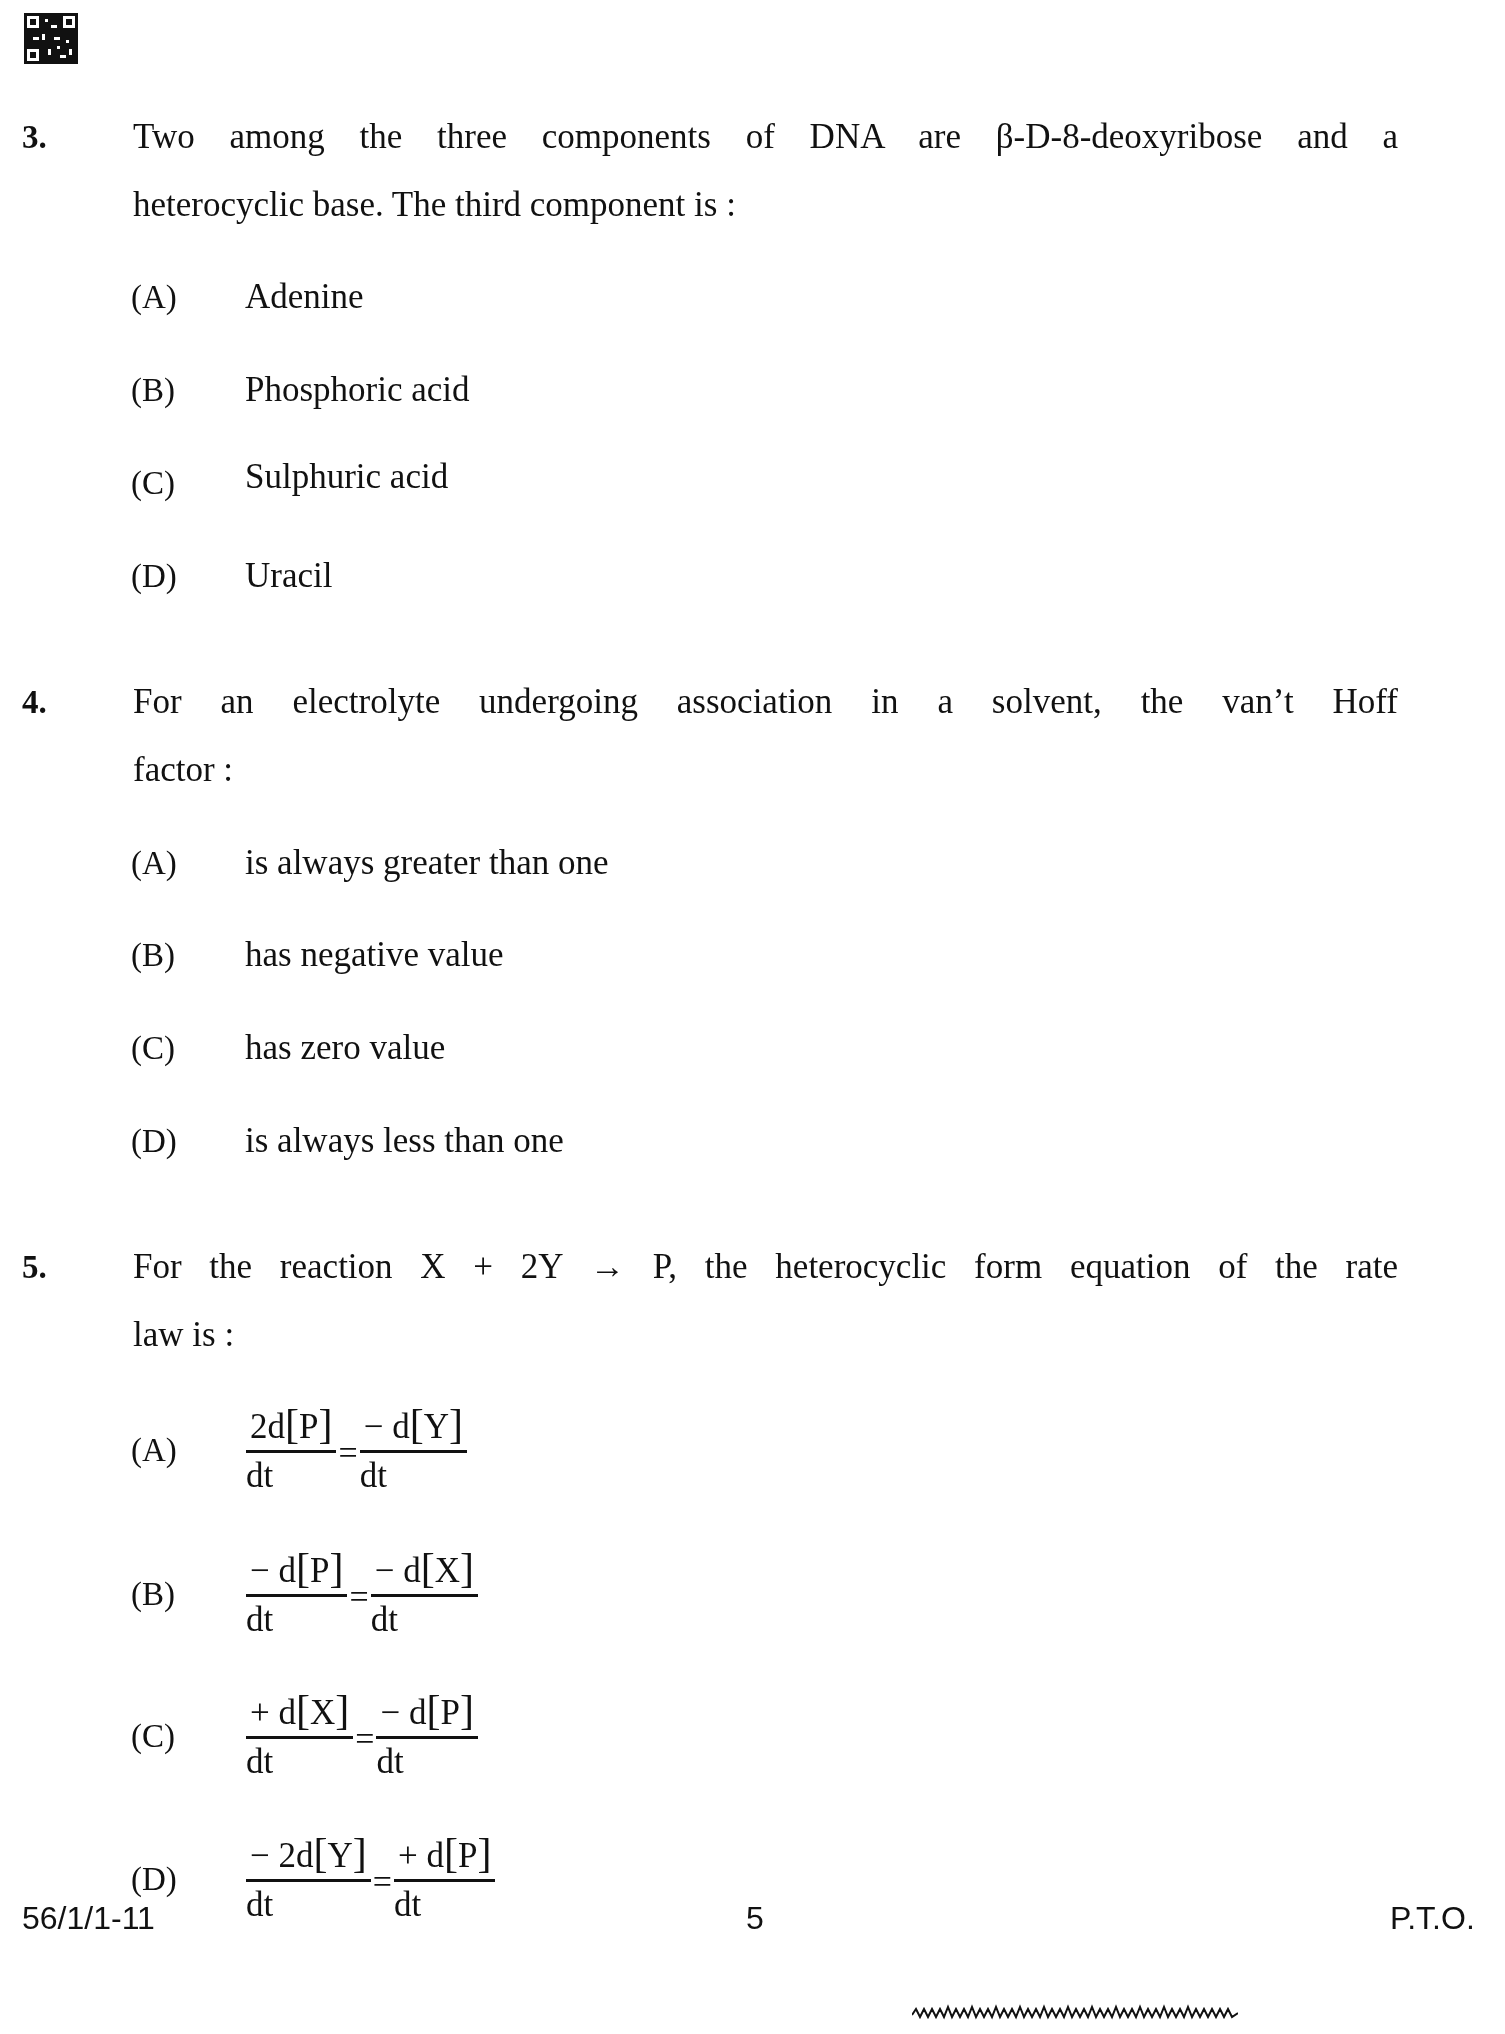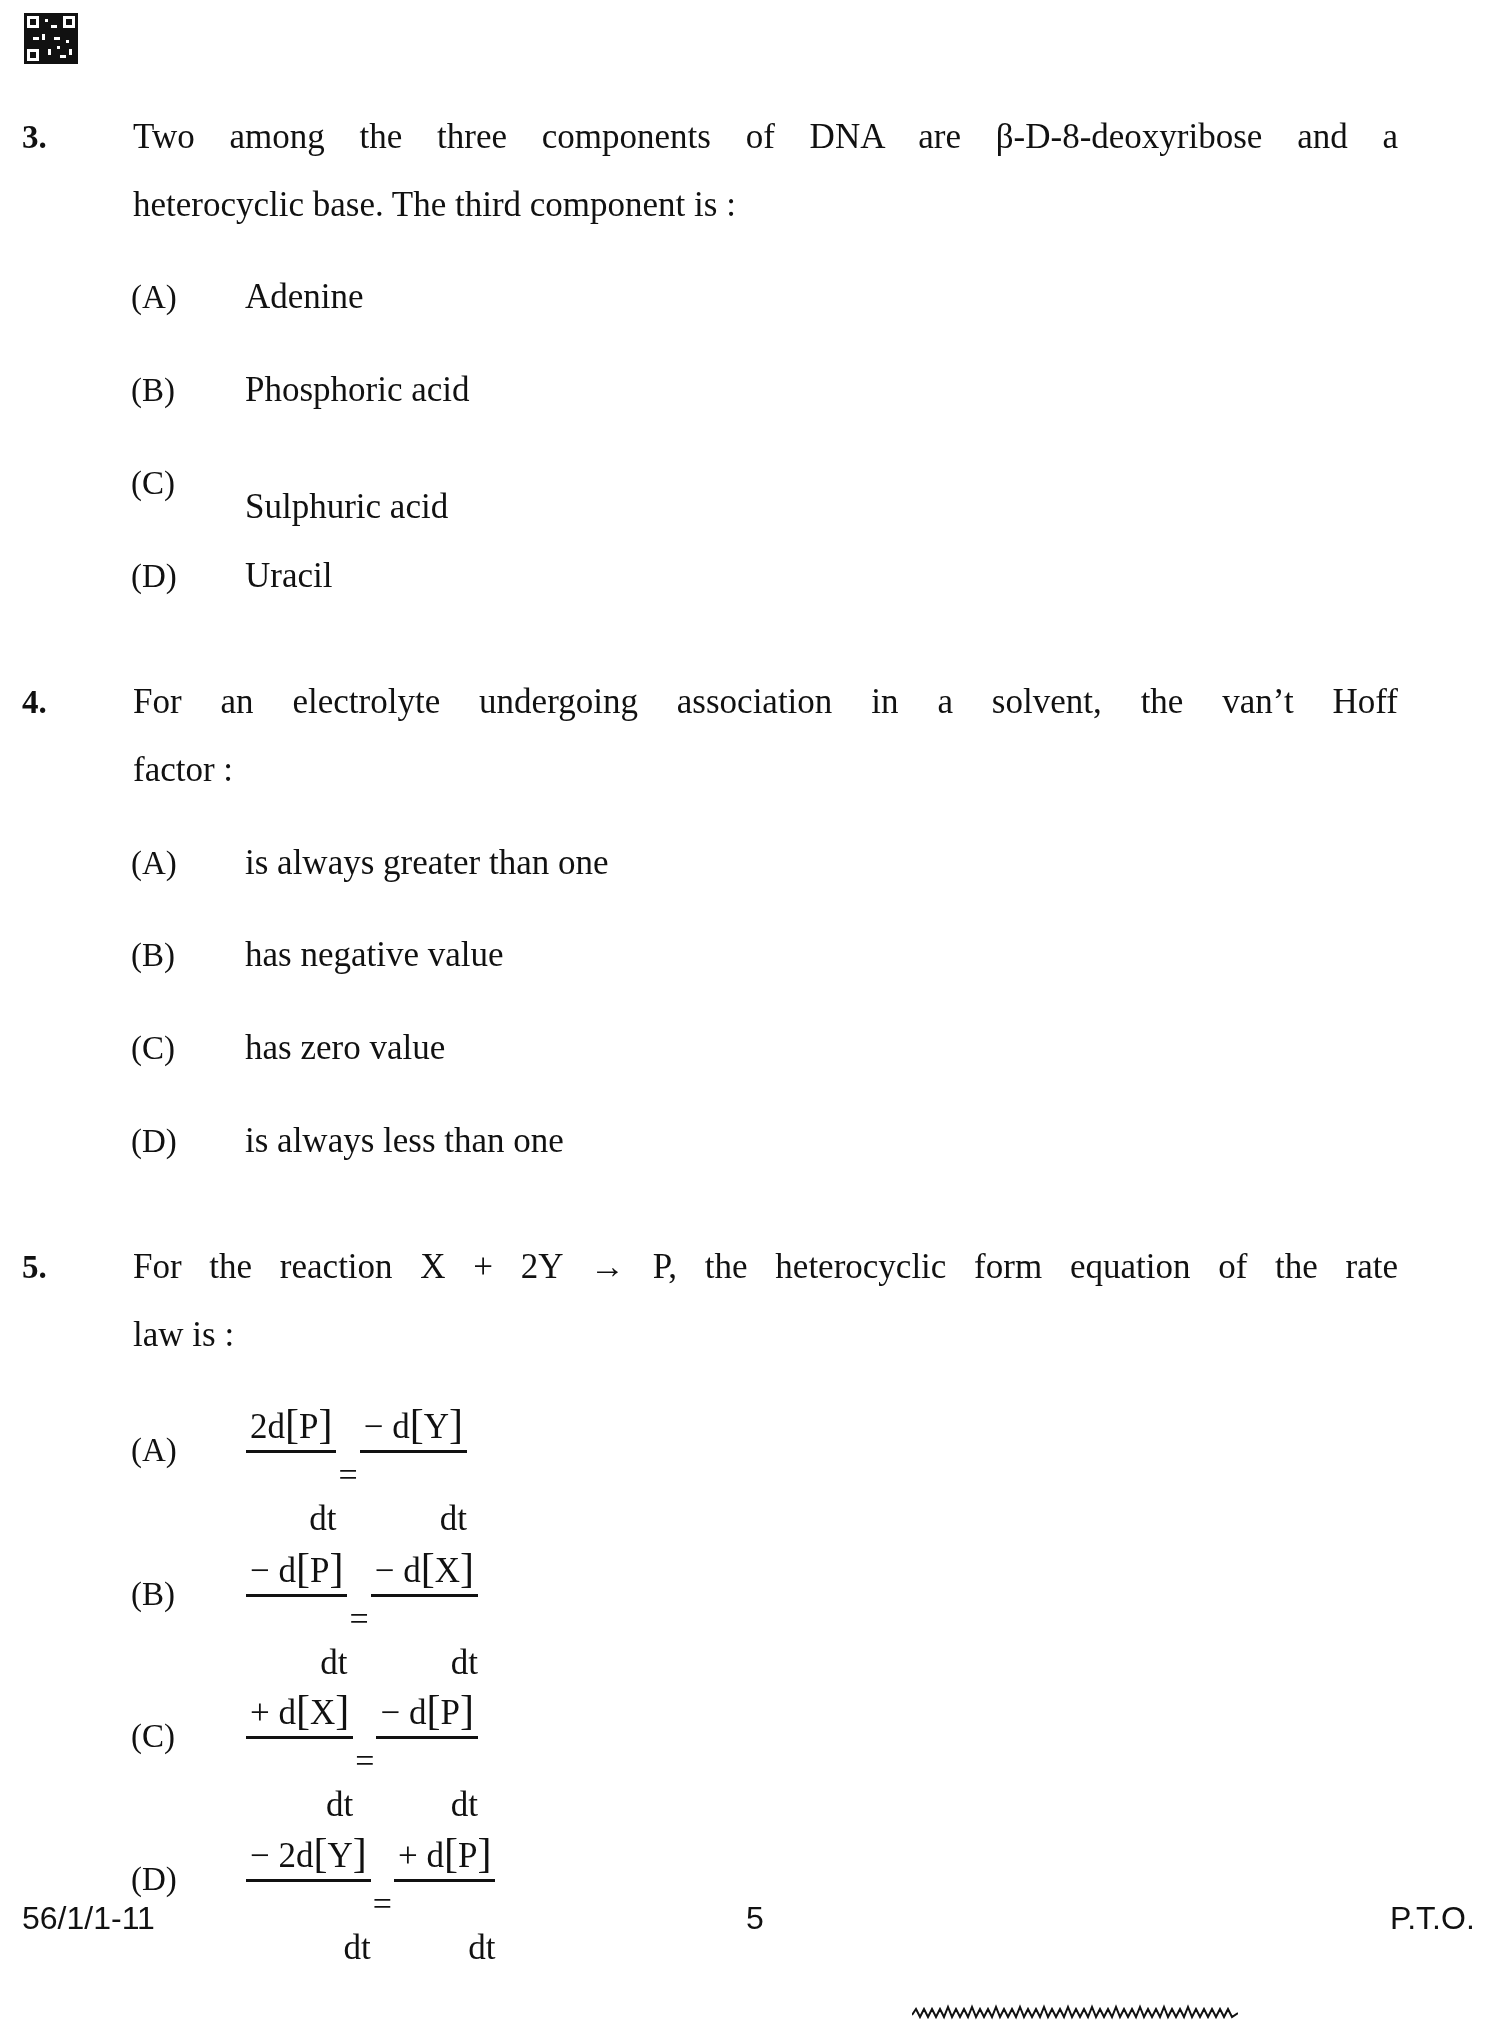--- a/index.html
+++ b/index.html
@@ -4,21 +4,21 @@
 <style>
   html, body { margin:0; padding:0; background:#ffffff; }
   body { width:1505px; height:2034px; position:relative; overflow:hidden; color:#111; font-family:"Liberation Serif", "DejaVu Serif", serif; }
   .qr { position:absolute; left:24px; top:13px; width:54px; height:51px; }
   .qnum { position:absolute; left:22px; font-weight:bold; font-size:33px; }
   .qline { position:absolute; left:133px; font-size:35px; white-space:nowrap;text-align:center; }
   .qline.just { width:1265px; text-align:justify; text-align-last:justify; }
   .opt-label { position:absolute; left:131px; font-size:33px; }
   .opt-text { position:absolute; left:245px; font-size:35px; white-space:nowrap; }
   .eq { position:absolute; left:246px; display:flex; align-items:center; font-size:35px; }
-  .frac { display:inline-flex; flex-direction:column; align-items:flex-end;gap:43px; }
+  .frac { display:inline-flex; flex-direction:column; align-items:flex-start; }
   .frac .num { padding:0 4px 2px 4px; border-bottom:3px solid #111; line-height:42px; white-space:nowrap; }
   .frac .den { line-height:42px; padding-top:2px; }
   .eqsign { margin:0 2px; font-size:34px; padding-top:6px; }
   .br { font-size:42px; }
   .footer { position:absolute; top:1900px; font-family:Liberation Sans, sans-serif; font-size:32px; }
   .squiggle { position:absolute; left:912px; top:2003px; width:326px; height:18px; }
 </style>
 </head>
 <body>
 
@@ -50,21 +50,21 @@
   <div>
     <div class="opt-label" style="top:279px">(A)</div>
     <div class="opt-text" style="top:277px">Adenine</div>
   </div>
   <div>
     <div class="opt-label" style="top:372px">(B)</div>
     <div class="opt-text" style="top:370px">Phosphoric acid</div>
   </div>
   <div>
     <div class="opt-label" style="top:465px">(C)</div>
-    <div class="opt-text" style="top:487px">Sulphuric acid</div>
+    <div class="opt-text" style="top:457px">Sulphuric acid</div>
   </div>
   <div>
     <div class="opt-label" style="top:558px">(D)</div>
     <div class="opt-text" style="top:556px">Uracil</div>
   </div>
 </div>
 
 <div>
   <div class="qnum" style="top:684px">4.</div>
   <div class="qline just" style="top:682px">For an electrolyte undergoing association in a solvent, the van’t Hoff</div>

